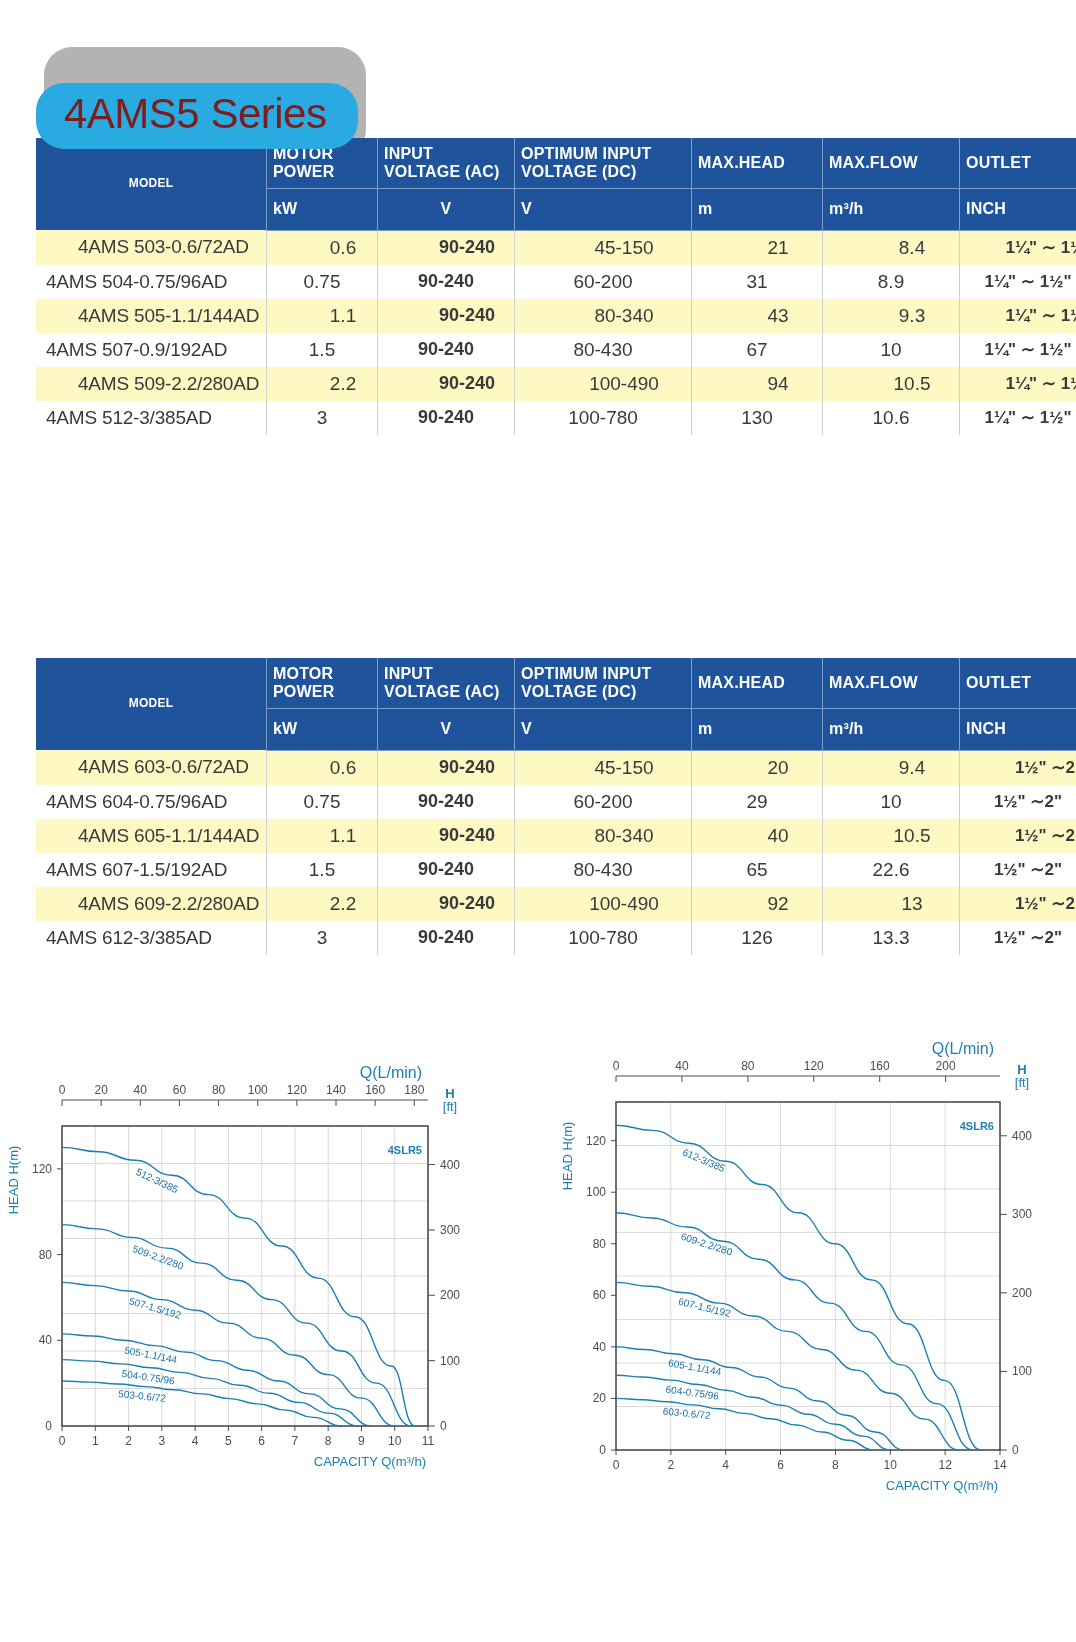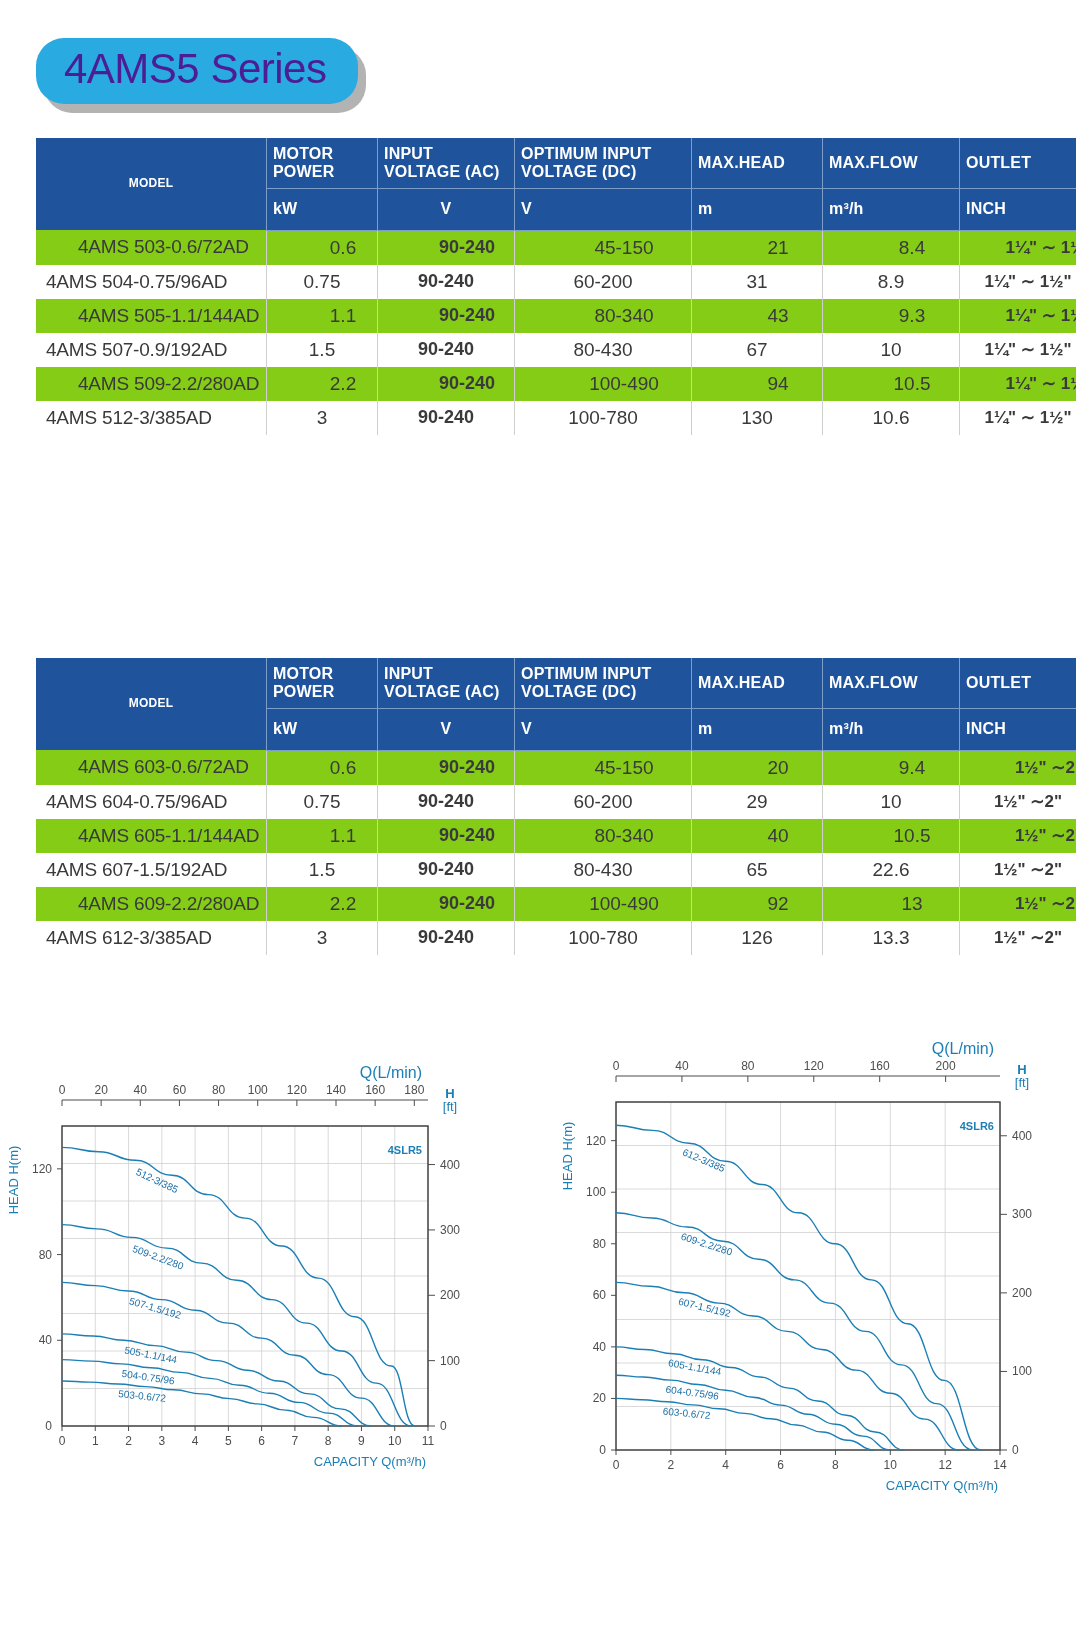--- a/index.html
+++ b/index.html
@@ -20,29 +20,30 @@
     position:absolute;left:8px;top:9px;
     width:100%;height:100%;
     background:#b3b3b3;
     border-radius:28px;
     filter:blur(0.5px);
     z-index:0;
   }
   .pill{
     position:relative;z-index:1;
     background:#29abe2;
-    color:#4c1d95;
+    color:#7f1d1d;
     border-radius:28px;
     padding:6px 32px 10px 28px;
     font-size:42px;
     line-height:1.18;
     font-weight:400;
     letter-spacing:-0.5px;
     white-space:nowrap;
     display:inline-block;
+    margin-top:45px;
   }
 
   
   .spec-table{
     position:absolute;
     border-collapse:collapse;
     table-layout:fixed;
     font-size:17px;
   }
   .spec-table th,.spec-table td{
@@ -74,21 +75,21 @@
   .spec-table tbody td{
     height:34px;
     border-right:1px solid #cfcfcf;
     color:#3a3a3a;
     font-size:19px;
     font-weight:300;
   }
   .spec-table tbody td.last{border-right:none;}
   .spec-table tbody tr.alt td{background:#efefef;}
   .spec-table tbody tr td{background:#ffffff;}
-  .spec-table tbody tr.alt td{background:#84cc16;padding-left:42px;}
+  .spec-table tbody tr.alt td{background:#fef9c3;padding-left:42px;}
   .spec-table tbody td.model{
     text-align:left;
     padding-left:10px;
     font-size:19px;
     letter-spacing:-0.2px;
     white-space:nowrap;
   }
   .spec-table tbody td.bold{font-weight:bold;font-size:18px;}
   .spec-table tbody td.outlet{font-weight:bold;font-size:17px;}
 

